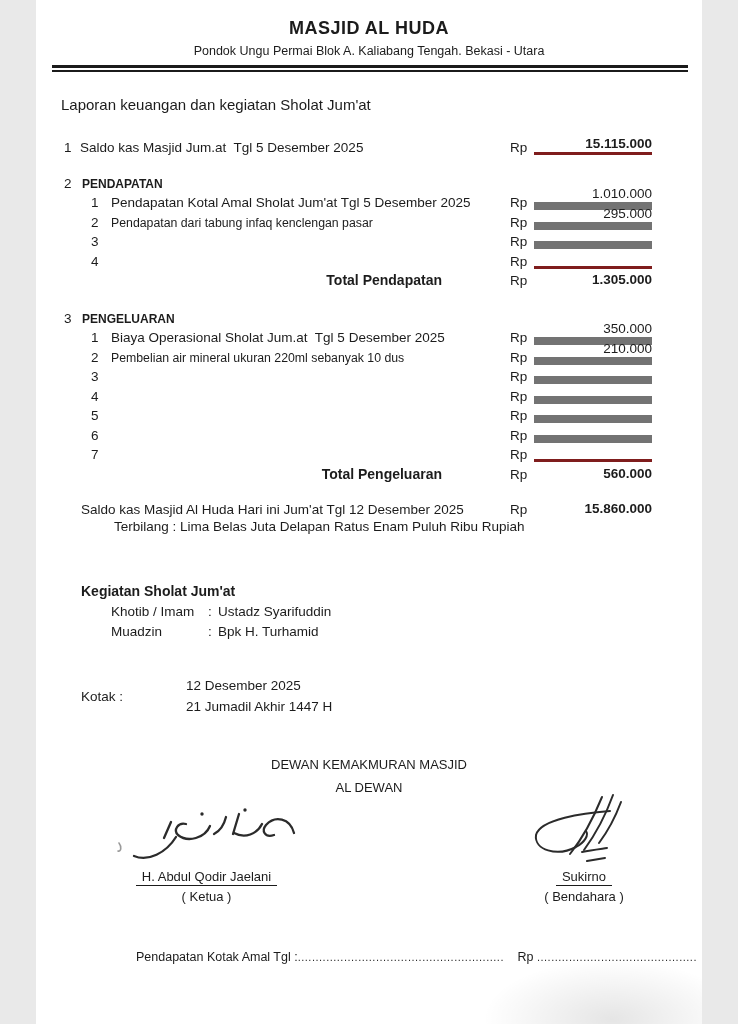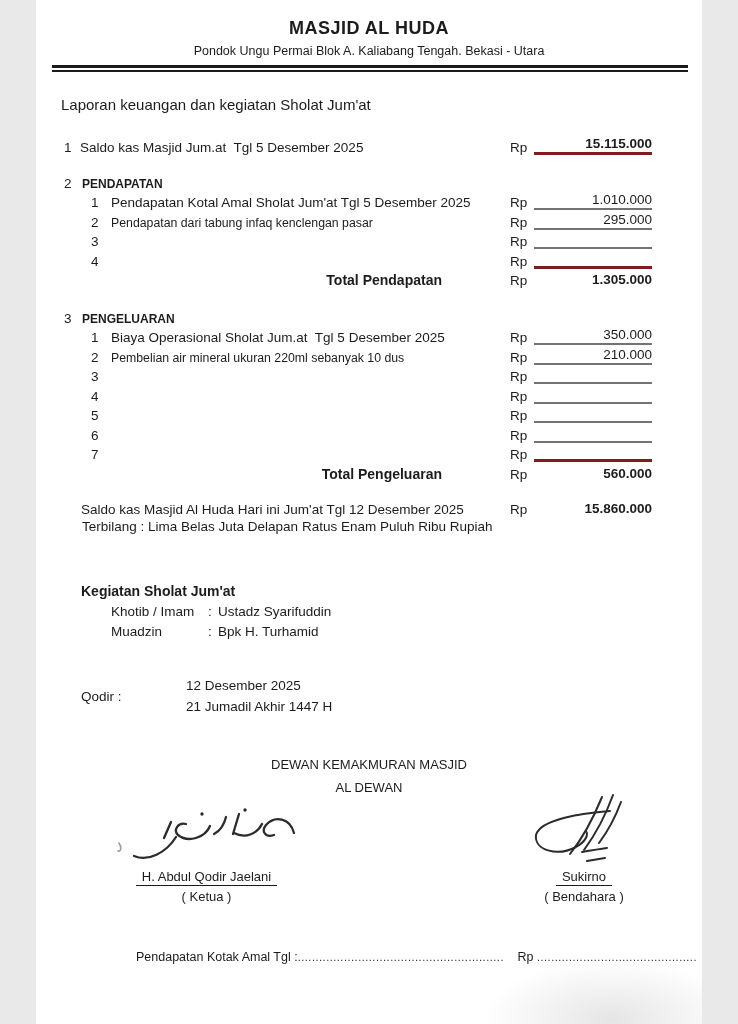--- a/index.html
+++ b/index.html
@@ -30,31 +30,31 @@
   
   .money{padding:0 50px 0 25px;}
   .mrow{display:flex;align-items:flex-end;height:19.5px;font-size:13.5px;}
   .mrow.tall{height:22px;margin-top:20px;}
   .c-main{width:12px;padding-left:3px;flex:none;}
   .c-sub{width:16px;margin-left:30px;flex:none;}
   .c-desc{flex:1;padding-left:4px;white-space:pre;overflow:hidden;}
   .c-desc.sm{font-size:12.3px;}
   .c-rp{width:40px;flex:none;box-sizing:border-box;padding-left:16px;}
   .c-amt{width:118px;flex:none;text-align:right;box-sizing:border-box;padding-bottom:1px;}
-  .u{border-bottom:2px solid #737373;}
+  .u{border-bottom:8px solid #737373;}
   .u-thick{border-bottom:3px solid #7f1d1d;}
   .b{font-weight:bold;}
   .sec-hdr{margin-top:16px;}
   .sec-hdr .c-desc{font-weight:bold;font-size:12px;padding-left:6px;}
   .total-row .c-desc{text-align:right;padding-right:52px;font-weight:bold;font-size:14px;}
   .sec-gap{margin-top:18px;}
   
   .saldo2{margin-top:16px;}
   .saldo2 .c-desc{padding-left:20px;}
-  .terbilang{padding:2px 50px 0 46px;font-size:13.5px;height:18px;}
+  .terbilang{padding:2px 50px 0 78px;font-size:13.5px;height:18px;}
   
   .kegiatan{margin:46px 0 0 45px;font-size:13.5px;}
   .kegiatan-title{font-weight:bold;font-size:14px;}
   .krow{display:flex;margin-top:5px;margin-left:30px;}
   .krole{width:97px;flex:none;}
   .ksep{width:10px;flex:none;}
   
   .pd{display:flex;margin:36px 0 0 45px;font-size:13.5px;}
   .pd-city{width:105px;flex:none;align-self:center;}
   .pd-dates div{line-height:21px;}
@@ -199,21 +199,21 @@
       <span class="kname">Ustadz Syarifuddin</span>
     </div>
     <div class="krow">
       <span class="krole">Muadzin</span>
       <span class="ksep">:</span>
       <span class="kname">Bpk H. Turhamid</span>
     </div>
   </div>
 
   <div class="pd">
-    <span class="pd-city">Qodir  :</span>
+    <span class="pd-city">Kotak  :</span>
     <span class="pd-dates">
       <div>12 Desember 2025</div>
       <div>21 Jumadil Akhir 1447 H</div>
     </span>
   </div>
 
   <div class="committee">
     <div>DEWAN KEMAKMURAN MASJID</div>
     <div>AL DEWAN</div>
   </div>

